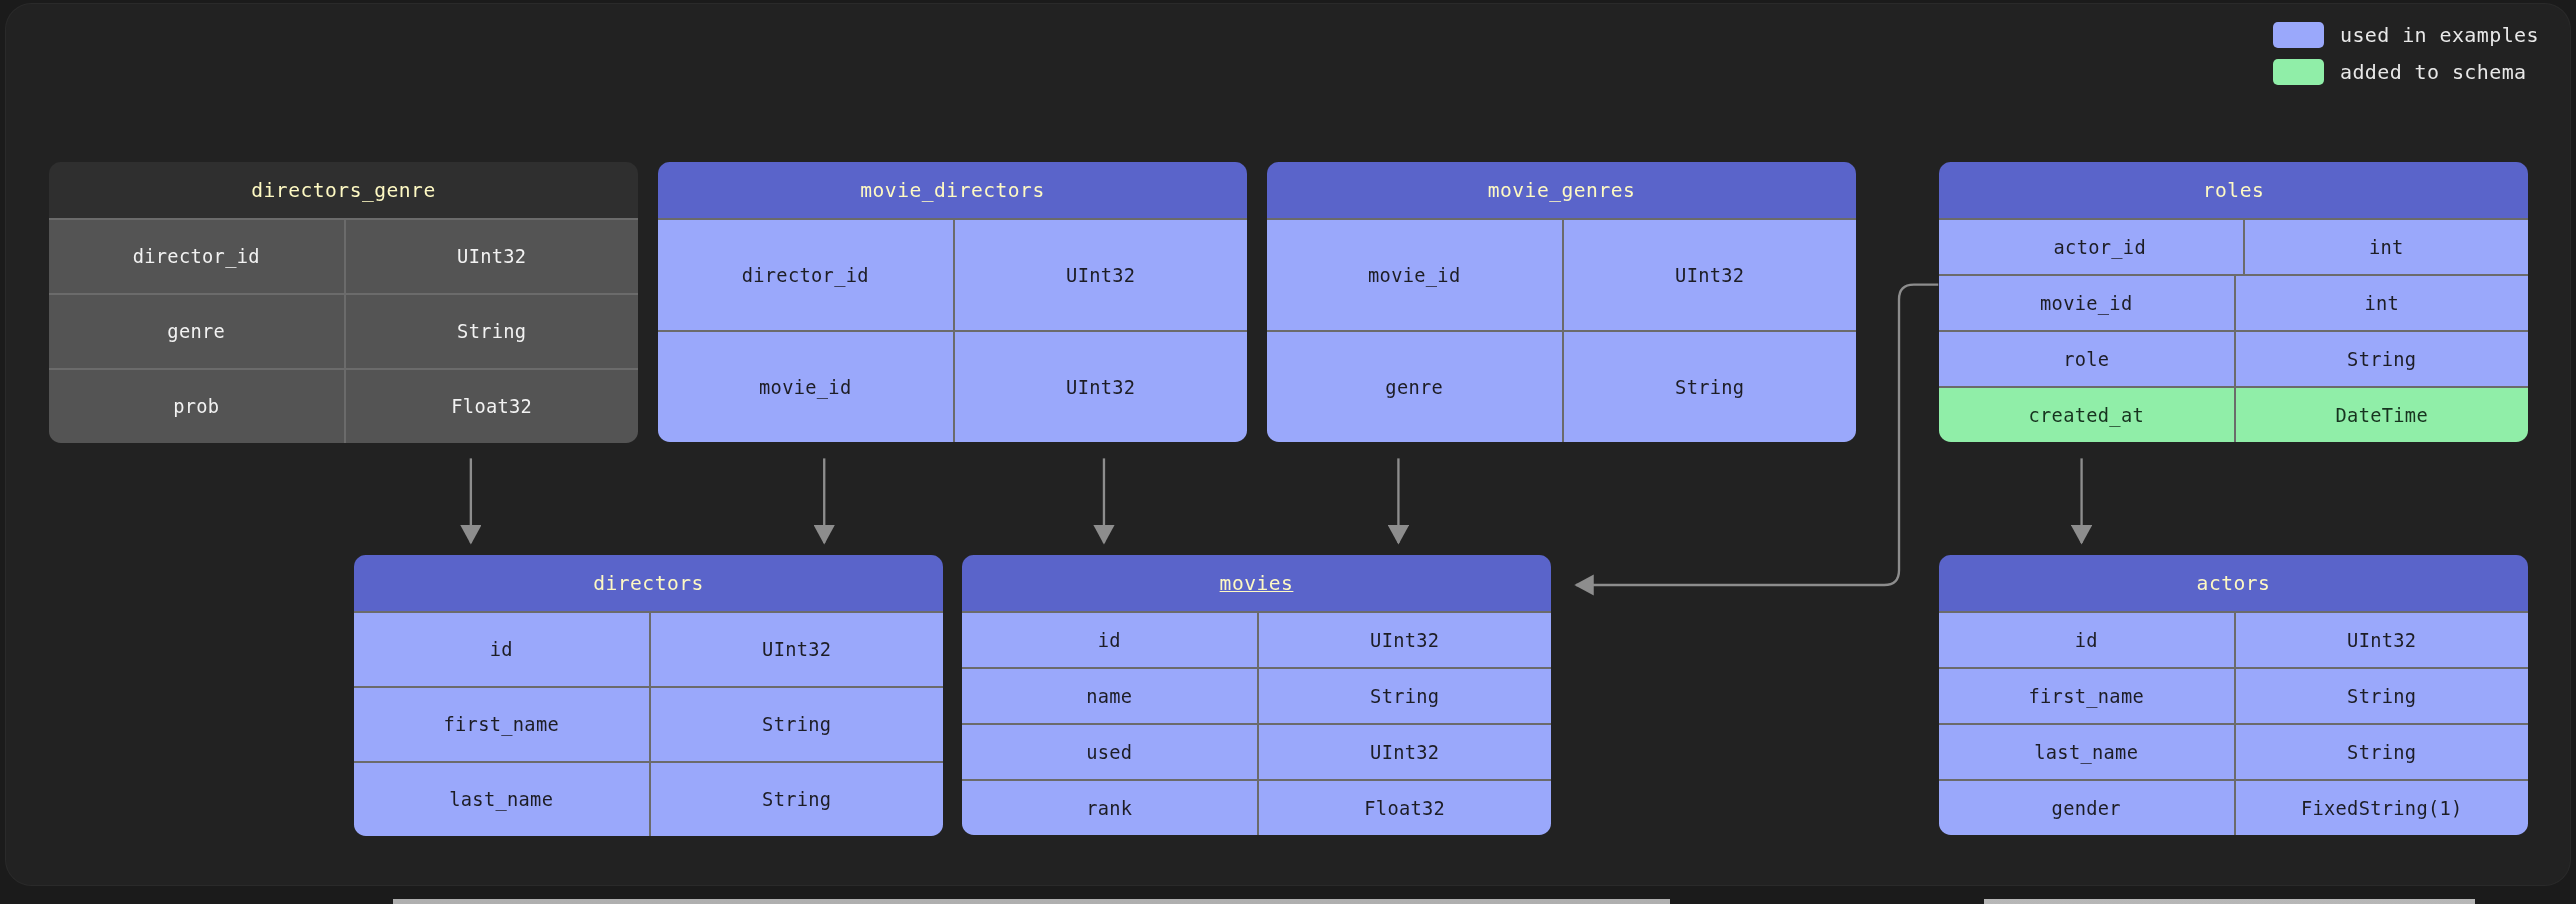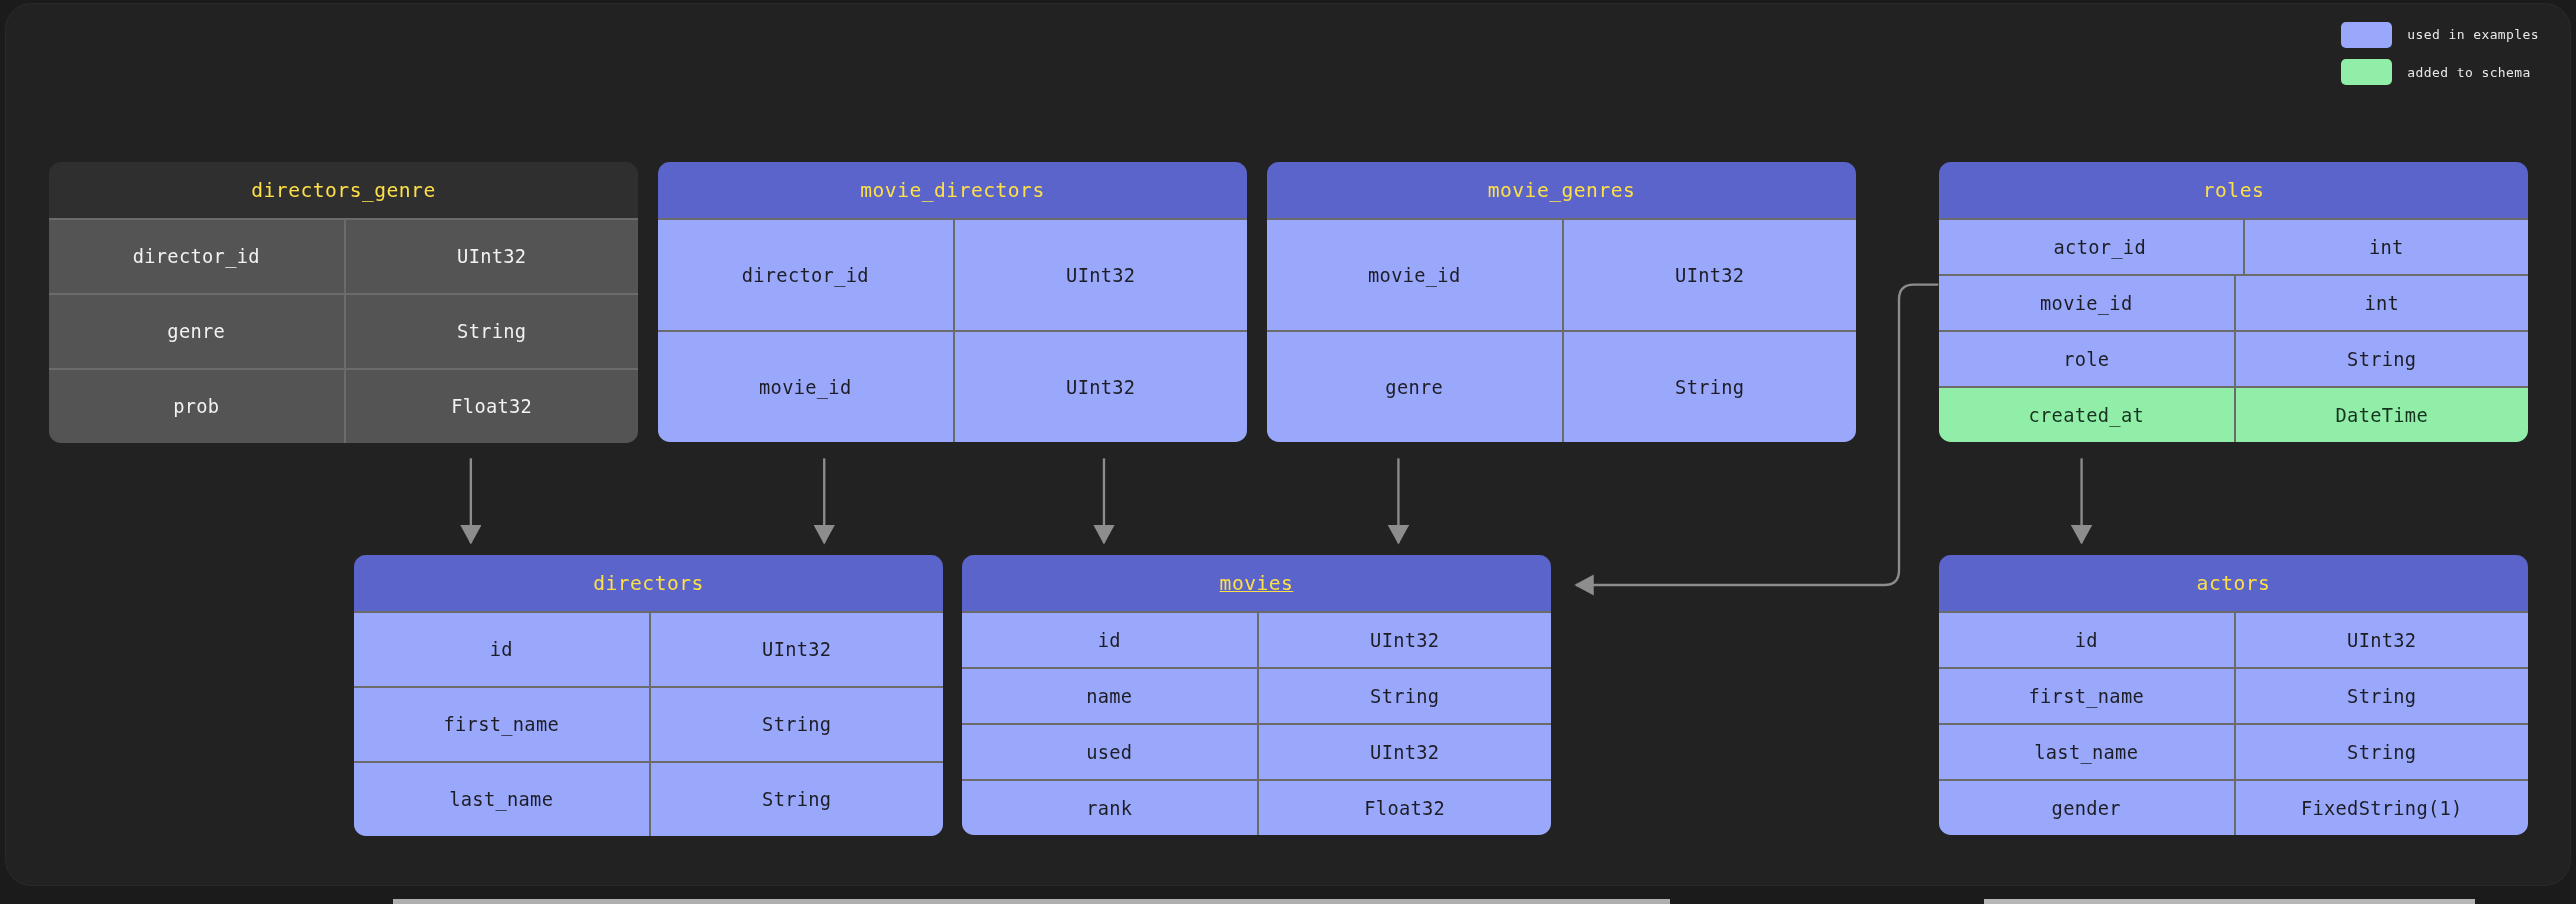--- a/index.html
+++ b/index.html
@@ -54,37 +54,37 @@
     align-items: center;
     gap: 15.7px;
   }
   .legend-swatch {
     width: 51px;
     height: 26.5px;
     border-radius: 4.9px;
   }
   .legend-label {
     color: #e8e8e8;
-    font-size: 13px;
+    font-size: 20px;
     letter-spacing: 0.4px;
     white-space: nowrap;
   }
 
   
   .table {
     position: absolute;
     border-radius: 11.8px;
     overflow: hidden;
     box-sizing: border-box;
   }
   .tbl-header {
     display: flex;
     align-items: center;
     justify-content: center;
-    color: #fde047;
+    color: #fef9c3;
     font-size: 19.6px;
     letter-spacing: 0.5px;
     box-sizing: border-box;
   }
   .tbl-row {
     display: flex;
     box-sizing: border-box;
     border-top: 2px solid #6b6b6b;
   }
   .cell {

